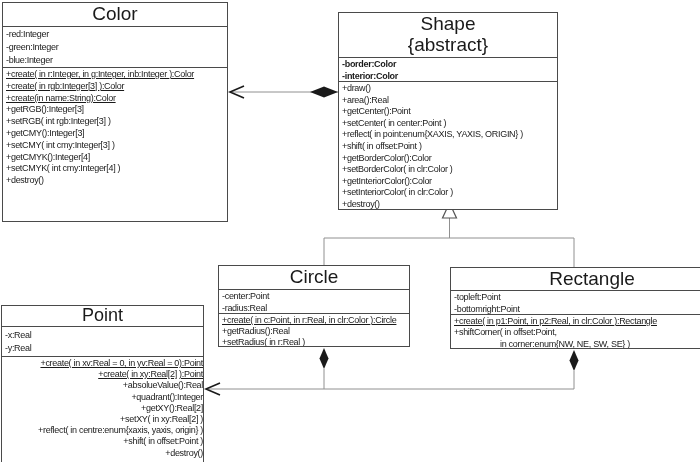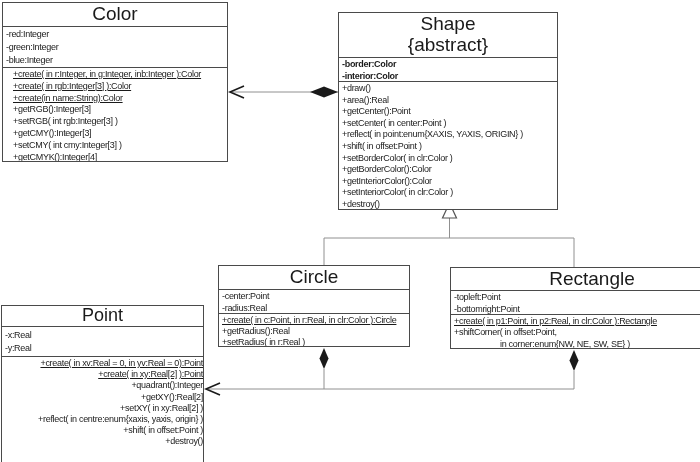--- a/index.html
+++ b/index.html
@@ -7,25 +7,25 @@
   .stage{position:absolute;left:0;top:0;width:700px;height:462px;overflow:hidden;}
   svg.connectors{position:absolute;left:0;top:0;}
   .cls{position:absolute;background:#fff;border:1px solid #4a4a4a;box-sizing:border-box;overflow:hidden;}
   .cls-title{text-align:center;font-size:19px;line-height:22px;border-bottom:1px solid #4a4a4a;white-space:nowrap;overflow:hidden;}
   .cls-attrs{border-bottom:1px solid #4a4a4a;padding:1px 0 0 3px;box-sizing:border-box;}
   .cls-methods{padding:1px 0 0 3px;box-sizing:border-box;}
   .m{font-size:9px;letter-spacing:-0.3px;white-space:nowrap;}
   .u{text-decoration:underline;}
   .cont{padding-left:46px;}
 
-  #box-color{left:2px;top:2px;width:226px;height:160px;}
+  #box-color{left:2px;top:2px;width:226px;height:220px;}
   #box-color .cls-title{height:23px;line-height:22px;}
   #box-color .cls-attrs{height:41px;}
   #box-color .cls-attrs .m{line-height:13px;}
-  #box-color .cls-methods .m{line-height:11.8px;margin-left:7px;}
+  #box-color .cls-methods .m{line-height:11.8px;}
 
   #box-shape{left:338px;top:12px;width:220px;height:198px;}
   #box-shape .cls-title{height:44px;line-height:21px;}
   #box-shape .cls-attrs{height:24px;font-weight:bold;}
   #box-shape .cls-attrs .m{line-height:11.5px;}
   #box-shape .cls-methods .m{line-height:11.6px;}
 
   #box-circle{left:218px;top:265px;width:192px;height:82px;}
   #box-circle .cls-title{height:23px;line-height:22px;}
   #box-circle .cls-attrs{height:24px;}
@@ -106,22 +106,22 @@
       <div class="m">-border:Color</div>
       <div class="m">-interior:Color</div>
     </div>
     <div class="cls-methods">
       <div class="m">+draw()</div>
       <div class="m">+area():Real</div>
       <div class="m">+getCenter():Point</div>
       <div class="m">+setCenter( in center:Point )</div>
       <div class="m">+reflect( in point:enum{XAXIS, YAXIS, ORIGIN} )</div>
       <div class="m">+shift( in offset:Point )</div>
+      <div class="m">+getBorderColor():Color</div>
       <div class="m">+setBorderColor( in clr:Color )</div>
-      <div class="m">+getBorderColor():Color</div>
       <div class="m">+getInteriorColor():Color</div>
       <div class="m">+setInteriorColor( in clr:Color )</div>
       <div class="m">+destroy()</div>
     </div>
   </div>
 
   <div class="cls" id="box-circle">
     <div class="cls-title">Circle</div>
     <div class="cls-attrs">
       <div class="m">-center:Point</div>
@@ -149,20 +149,21 @@
 
   <div class="cls" id="box-point">
     <div class="cls-title">Point</div>
     <div class="cls-attrs">
       <div class="m">-x:Real</div>
       <div class="m">-y:Real</div>
     </div>
     <div class="cls-methods">
       <div class="m u">+create( in xv:Real = 0, in yv:Real = 0):Point</div>
       <div class="m u">+create( in xy:Real[2] ):Point</div>
+      <div class="m">+absolueValue():Real</div>
       <div class="m">+quadrant():Integer</div>
       <div class="m">+getXY():Real[2]</div>
       <div class="m">+setXY( in xy:Real[2] )</div>
       <div class="m">+reflect( in centre:enum{xaxis, yaxis, origin} )</div>
       <div class="m">+shift( in offset:Point )</div>
       <div class="m">+destroy()</div>
     </div>
   </div>
 
 </div>

